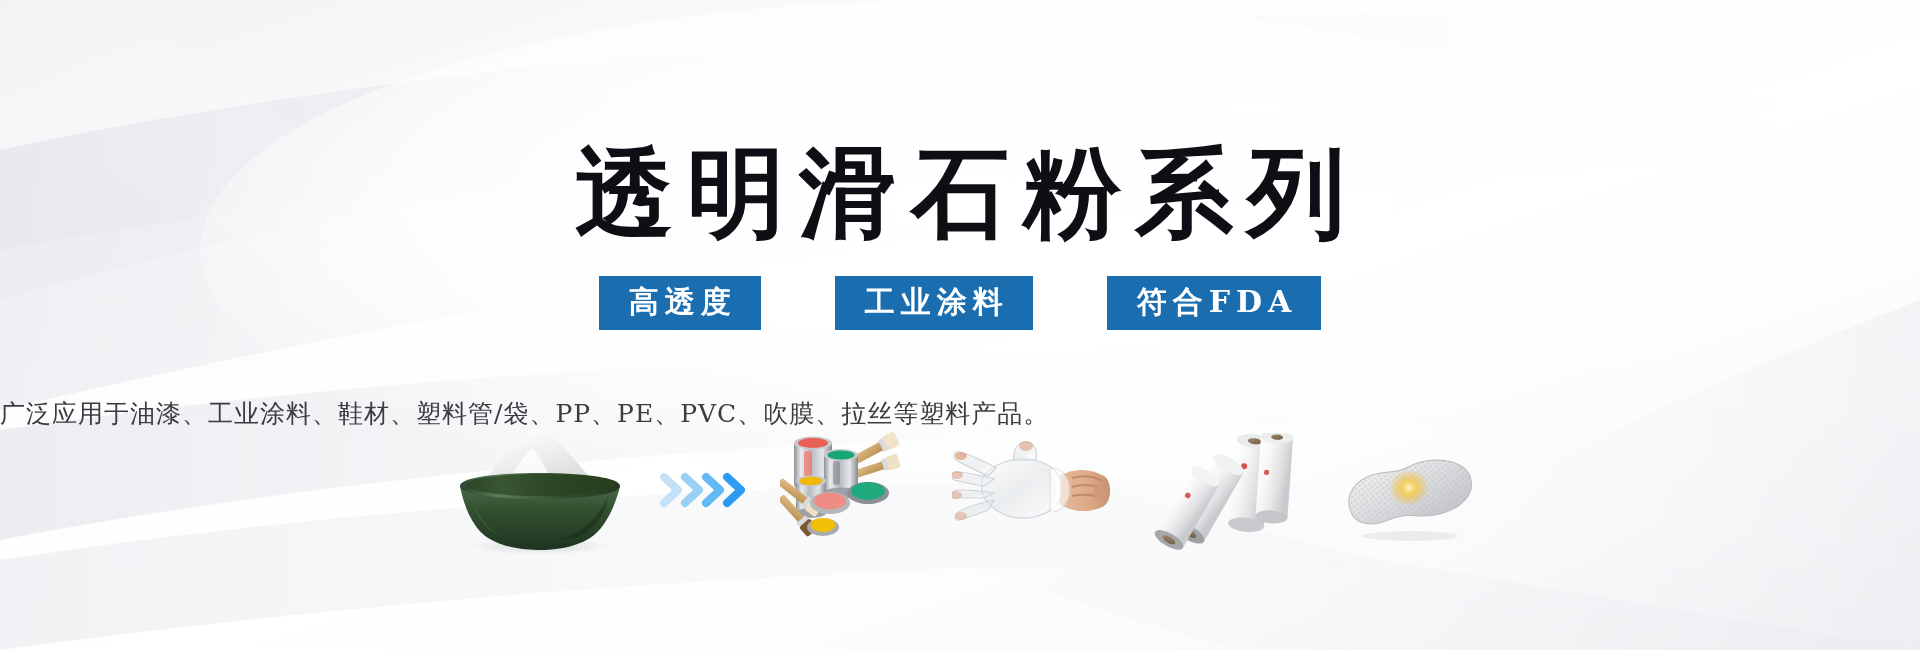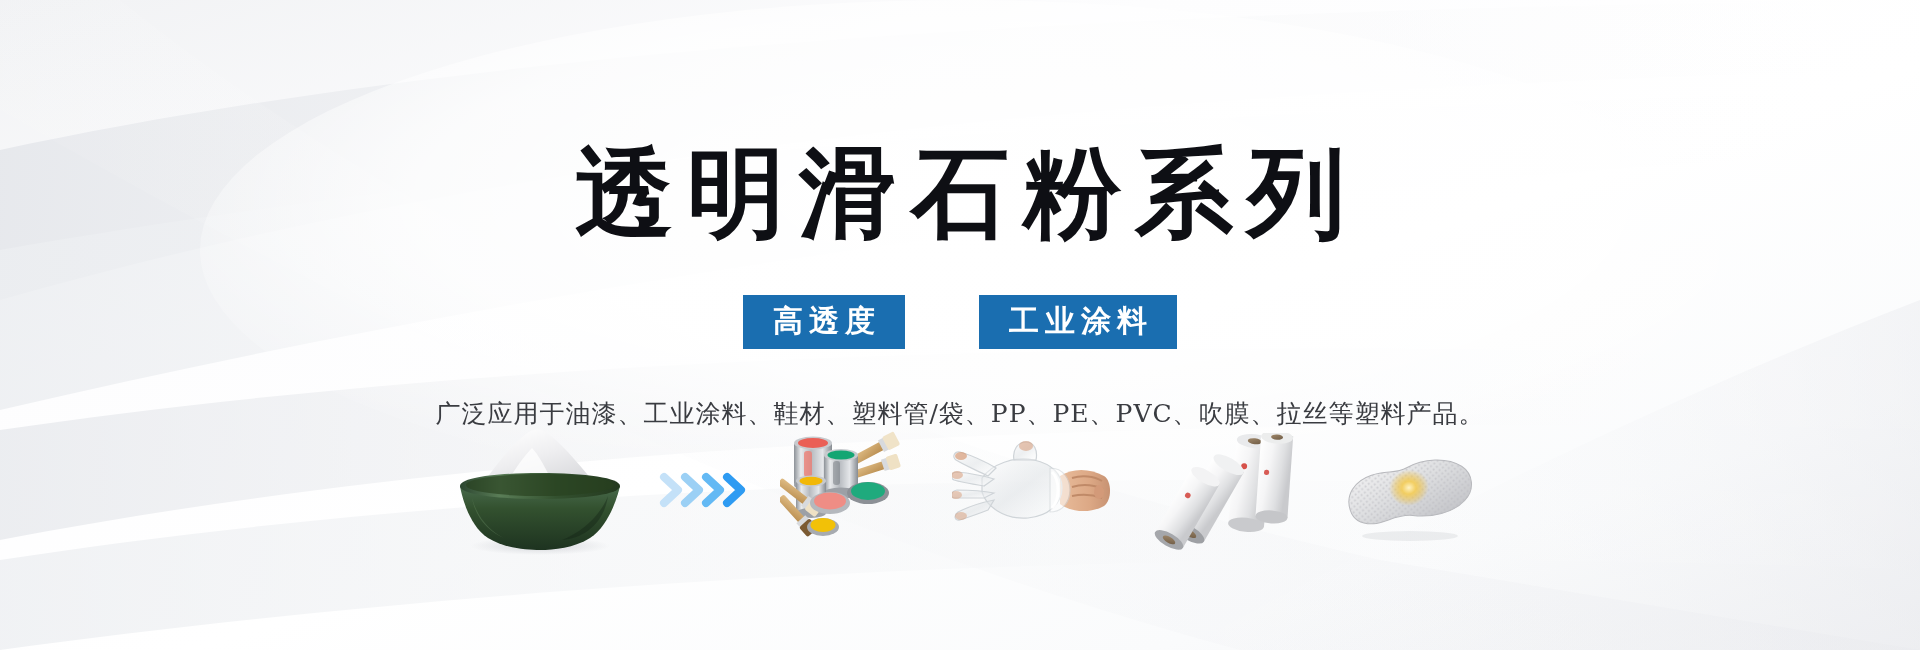--- a/index.html
+++ b/index.html
@@ -23,32 +23,32 @@
     position:absolute;left:0;right:0;top:78px;text-align:center;
     font-size:98px;line-height:1.0;font-weight:bold;color:#0e0f14;
     letter-spacing:14px;text-indent:14px;
     font-family:"DejaVu Serif","Liberation Serif",serif;
     text-shadow:0 0 22px rgba(255,255,255,0.95),0 0 10px rgba(255,255,255,0.9);
     white-space:nowrap;
   }
 
   .badges{
     position:absolute;left:0;right:0;top:276px;
-    display:flex;justify-content:center;align-items:flex-start;gap:74px;margin-top:19px;
+    display:flex;justify-content:center;align-items:flex-start;gap:74px;
   }
   .badge{
     background:#1a6eb0;color:#ffffff;
     font-size:30px;font-weight:bold;letter-spacing:6px;text-indent:6px;
     padding:9px 24px 11px 24px;
     font-family:"DejaVu Serif","Liberation Serif",serif;
     white-space:nowrap;line-height:1.12;
   }
 
   .subtitle{
-    position:absolute;left:0;right:0;top:372px;text-align:center;
+    position:absolute;left:0;right:0;top:372px;text-align:left;
     font-size:25px;color:#3a3c41;letter-spacing:1px;
     font-family:"DejaVu Serif","Liberation Serif",serif;
     white-space:nowrap;
   }
 
   
   .strip{
     position:absolute;left:0;right:0;top:430px;height:130px;
     display:flex;justify-content:center;align-items:center;gap:0;
   }
@@ -115,20 +115,21 @@
     <ellipse cx="960" cy="250" rx="760" ry="250" fill="url(#gCenterGlow)"></ellipse>
   </svg>
 
   <div class="content">
 
     <h1 class="title">透明滑石粉系列</h1>
 
     <div class="badges">
       <span class="badge">高透度</span>
       <span class="badge">工业涂料</span>
+      <span class="badge">符合FDA</span>
     </div>
 
     <p class="subtitle">广泛应用于油漆、工业涂料、鞋材、塑料管/袋、PP、PE、PVC、吹膜、拉丝等塑料产品。</p>
 
     <div class="strip">
 
       <div class="item">
         <svg class="bowl" viewBox="0 0 190 130" aria-hidden="true">
           <defs>
             <linearGradient id="bowlG" x1="0" y1="0" x2="0" y2="1">

